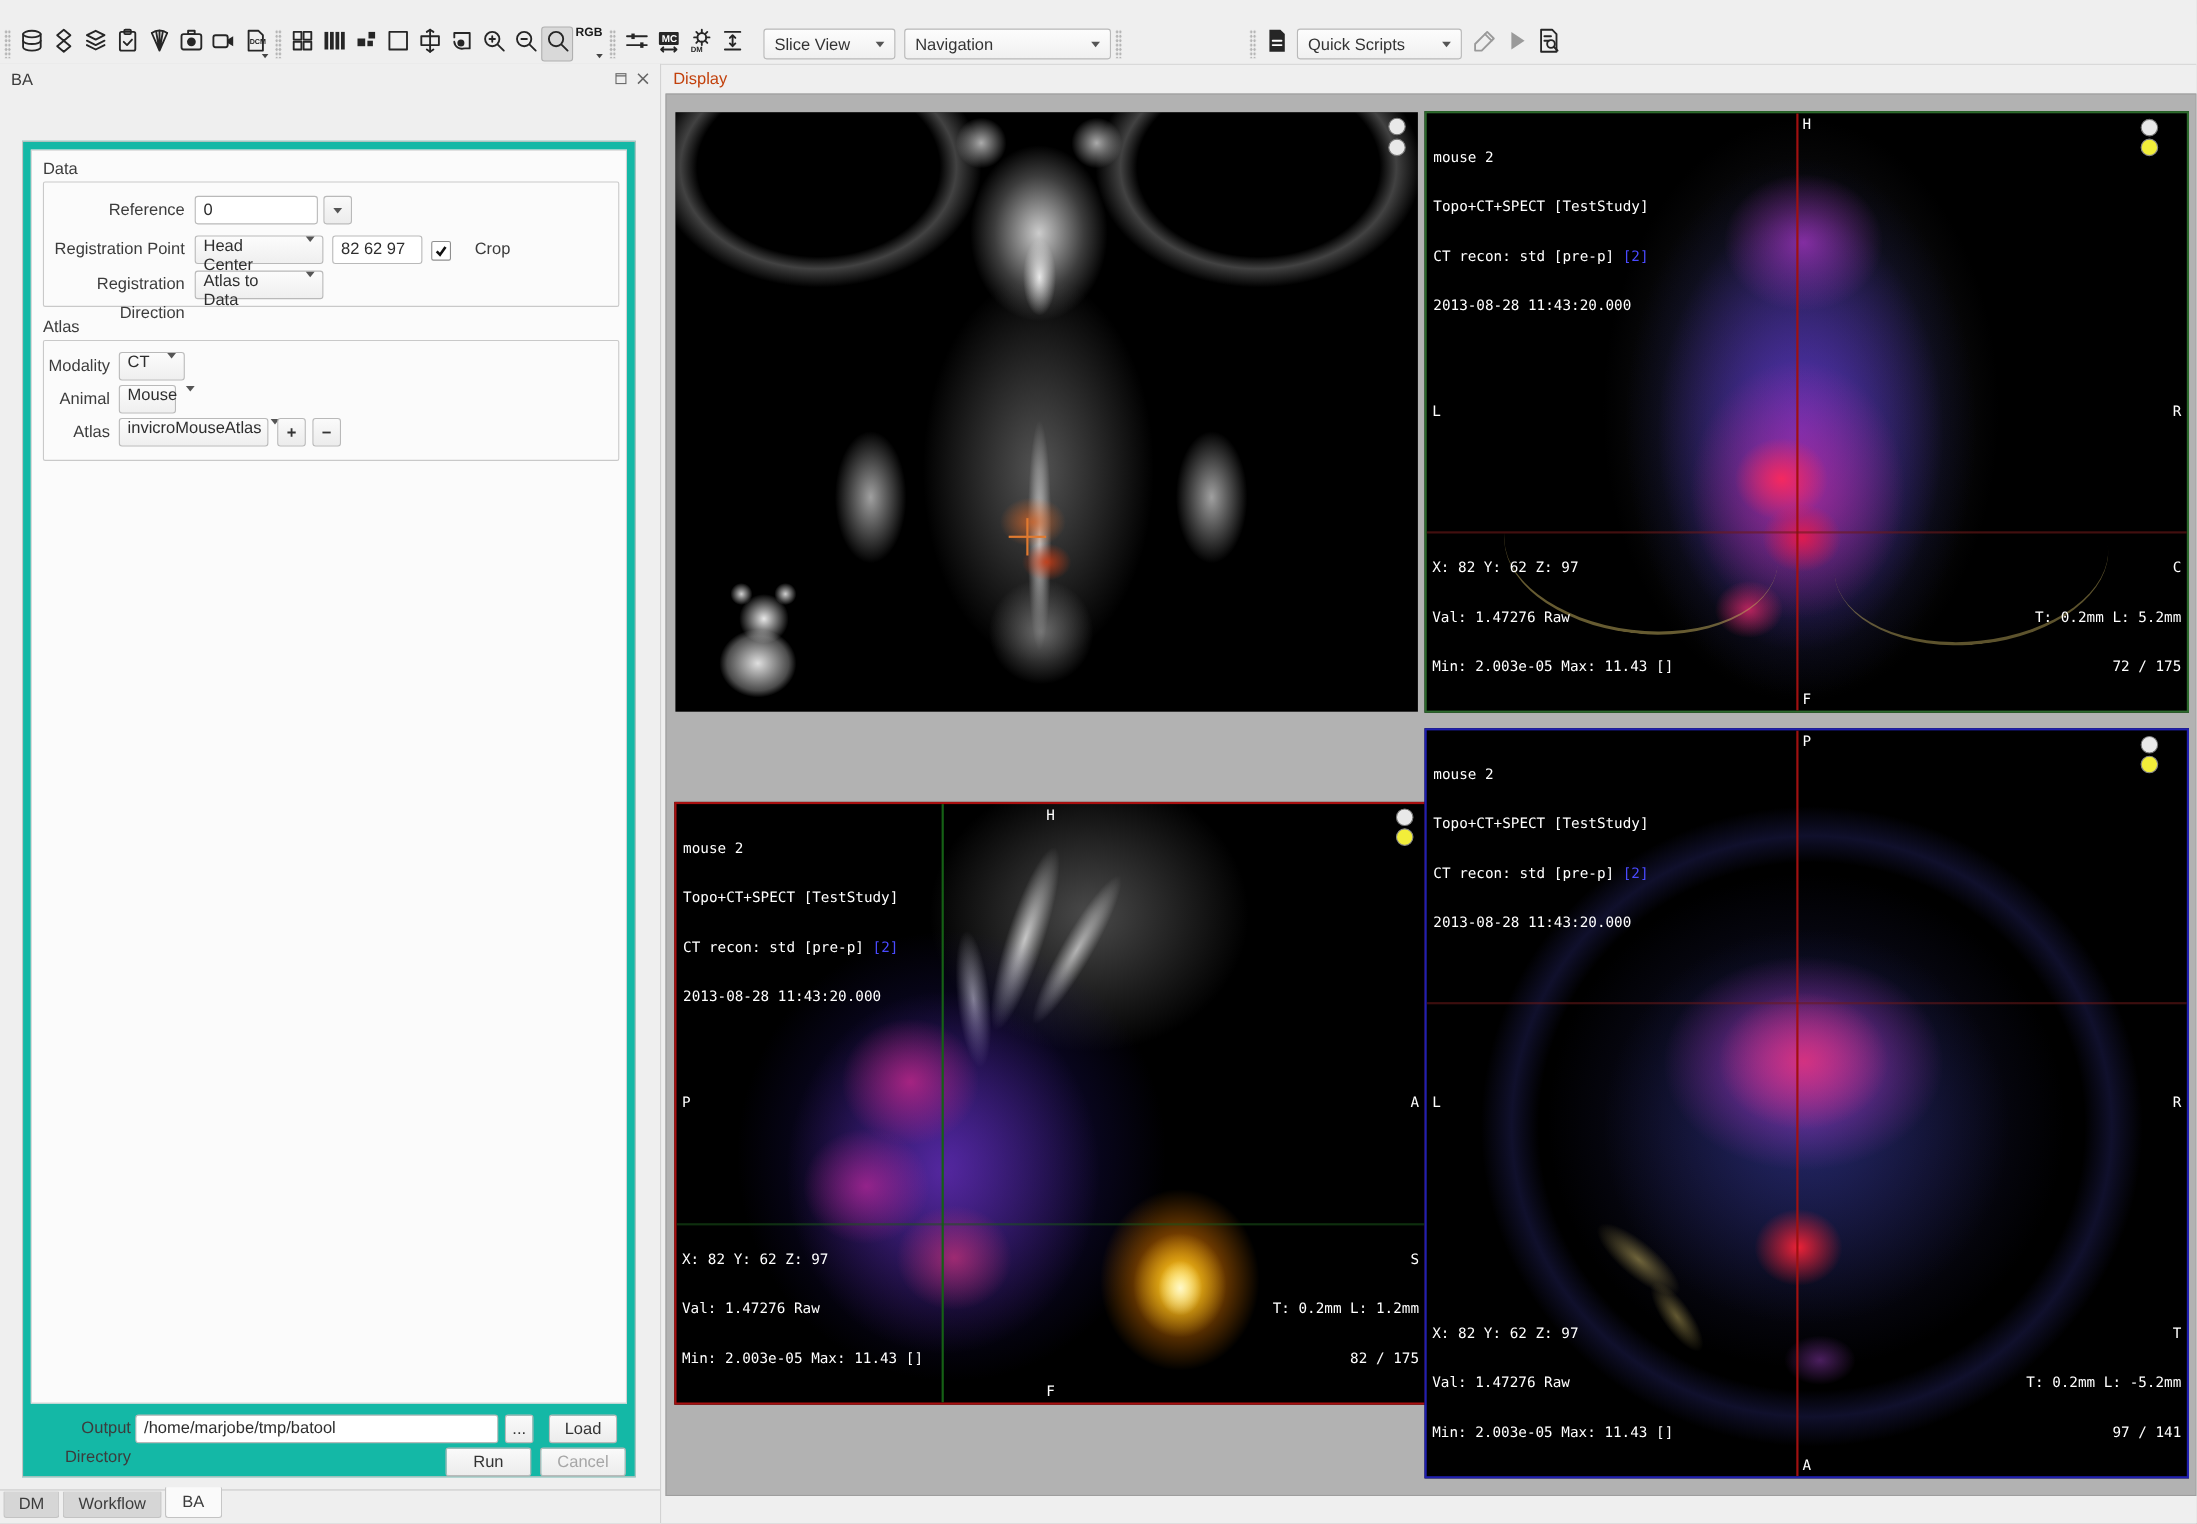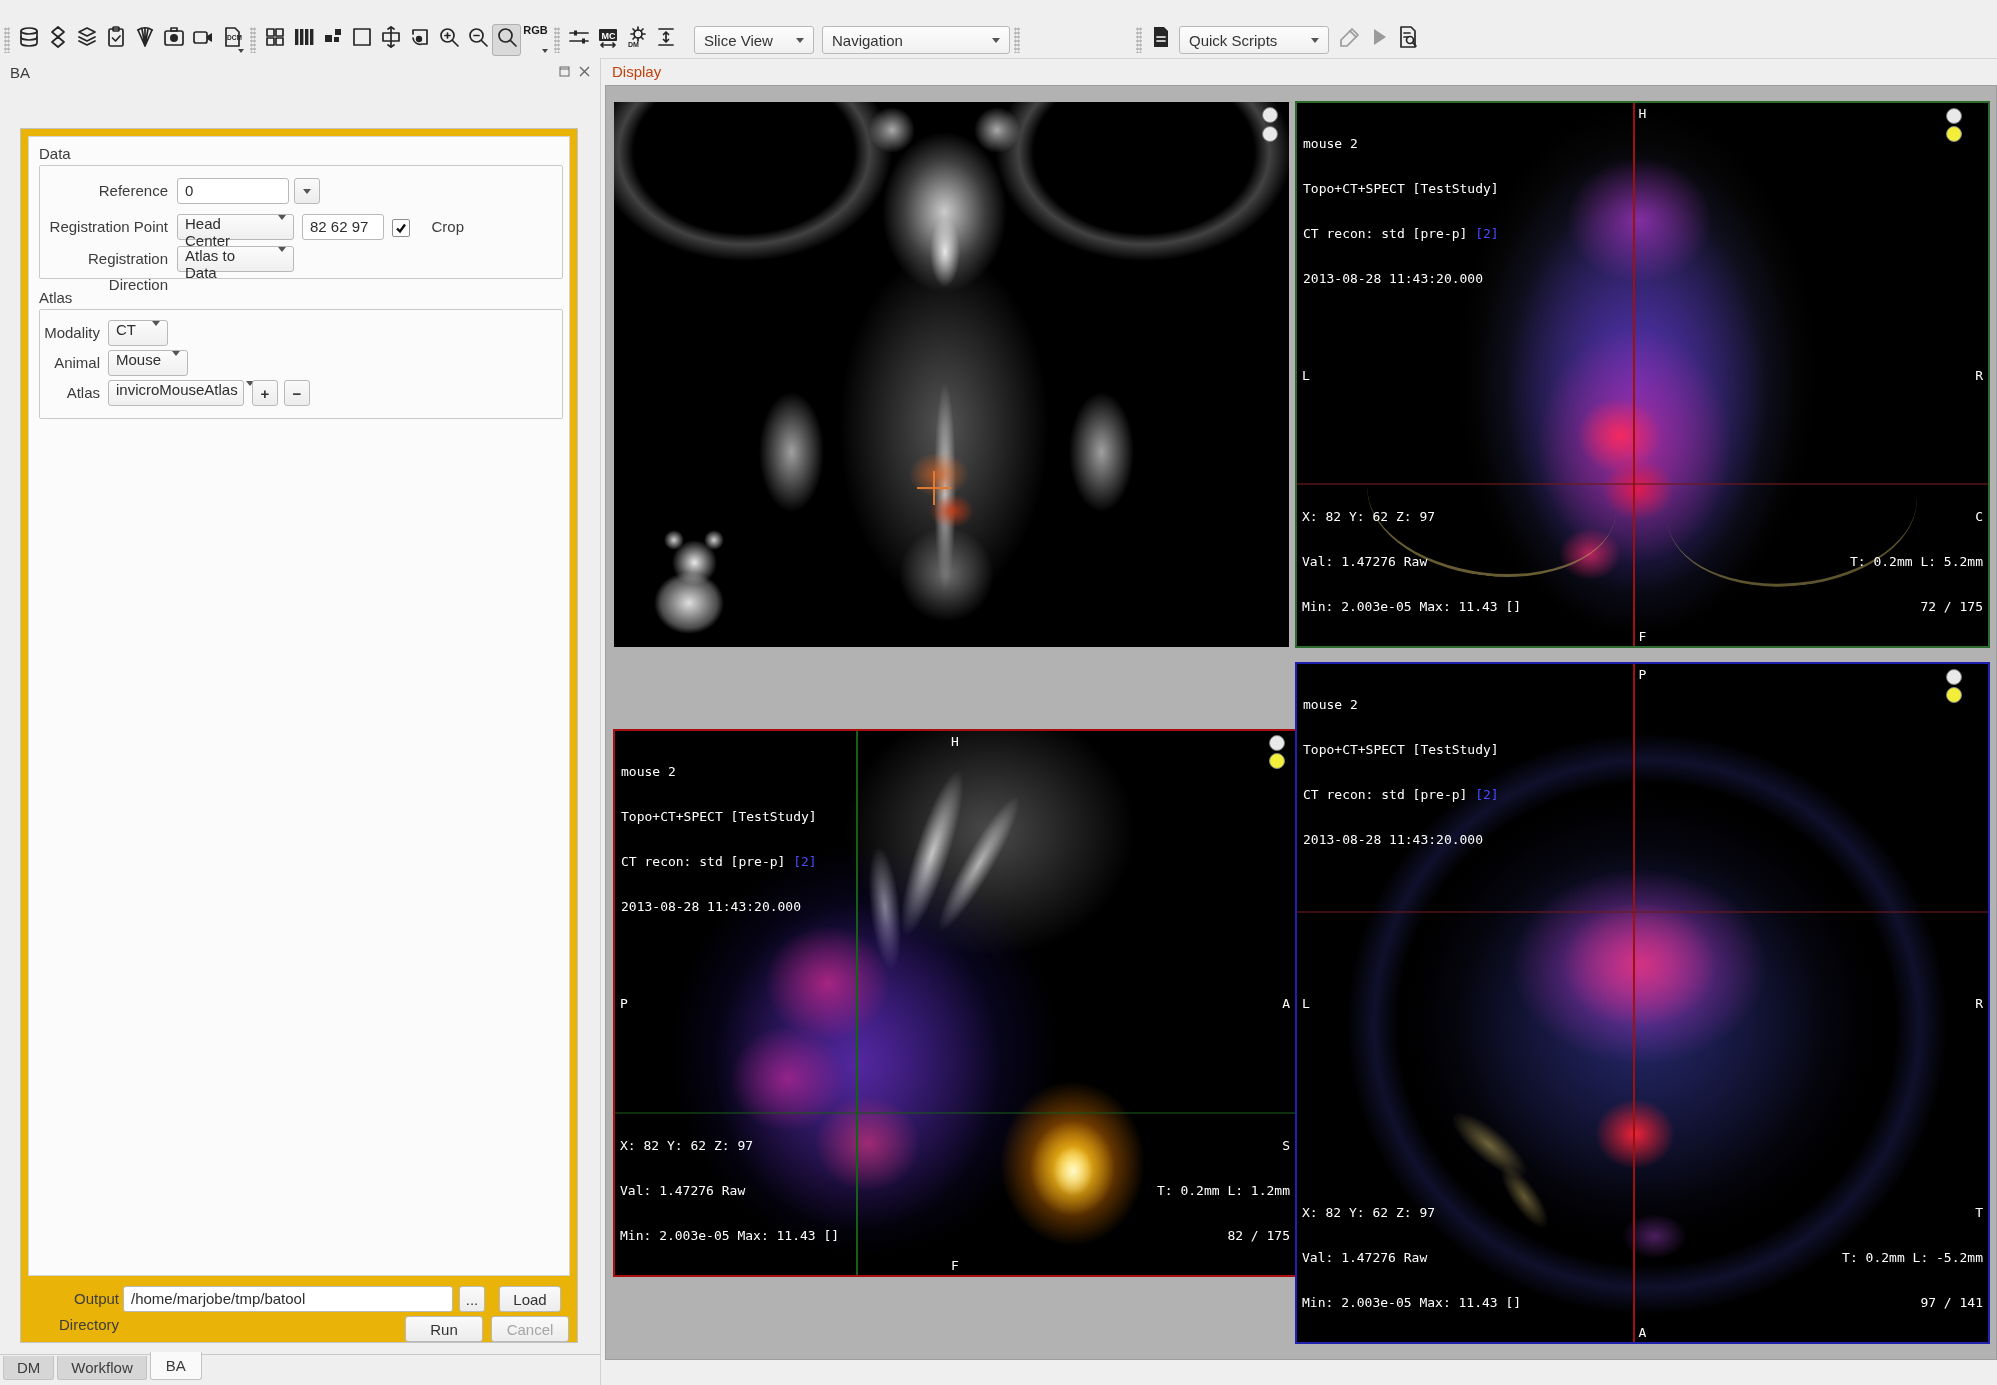--- a/index.html
+++ b/index.html
@@ -22,21 +22,21 @@
   .combo{height:28px;background:linear-gradient(#fdfdfd,#f0f0f0);border:1px solid #b9b9b9;border-radius:3px;display:flex;align-items:center;justify-content:space-between;padding:0 9px;color:#333;box-sizing:border-box}
   .combo .arr{width:0;height:0;border-left:4.5px solid transparent;border-right:4.5px solid transparent;border-top:5.5px solid #555;margin-left:12px}
   .tbsp{width:14px}
   
   .dock{position:absolute;left:0;top:58px;width:600px;bottom:0;background:#efefef;border-right:1px solid #d2d2d2}
   .dock-title{position:absolute;left:10px;top:6px;color:#3c3c3c}
   .dock-ctl{position:absolute;top:6px;width:15px;height:15px;display:flex;align-items:center;justify-content:center;color:#555;font-size:12px}
   .tabbar{position:absolute;left:20px;top:44px;right:22px;height:26px;display:flex;align-items:flex-end}
   .tab{padding:4px 14px;border:1px solid #c3c3c3;border-bottom:none;background:#dedede;color:#3c3c3c;margin-right:2px;border-radius:3px 3px 0 0;font-size:15px}
   .tab.activeTab{background:#f6f6f6;padding:6px 16px;position:relative;top:1px}
-  .tabpage{position:absolute;left:20px;top:70px;width:558px;height:1215px;background:#eab308;border:1px solid #c3c3c3;box-sizing:border-box}
+  .tabpage{position:absolute;left:20px;top:70px;width:558px;height:1215px;background:#14b8a6;border:1px solid #c3c3c3;box-sizing:border-box}
   .innerbox{position:absolute;left:7px;top:7px;width:542px;height:1140px;background:#fbfbfb;border:1px solid #d4d4d4;box-sizing:border-box}
   .grouplabel{position:absolute;color:#3c3c3c}
   .groupframe{position:absolute;border:1px solid #c9c9c9;border-radius:2px}
   .flabel{position:absolute;height:26px;line-height:26px;text-align:right;color:#3c3c3c}
   .tfield{position:absolute;height:26px;line-height:24px;background:#fff;border:1px solid #b9b9b9;border-radius:3px;padding:0 7px;box-sizing:border-box;color:#2e2e2e}
   .pcombo{position:absolute;height:26px;box-sizing:border-box;background:linear-gradient(#fcfcfc,#efefef);border:1px solid #b9b9b9;border-radius:3px;display:flex;justify-content:space-between;padding:0 7px;color:#2e2e2e}
   .pcombo .arr{width:0;height:0;border-left:4.5px solid transparent;border-right:4.5px solid transparent;border-top:5.5px solid #555;margin-left:8px}
   .pbtn{position:absolute;height:26px;box-sizing:border-box;background:linear-gradient(#fafafa,#ececec);border:1px solid #b9b9b9;border-radius:3px;display:flex;align-items:center;justify-content:center;color:#333}
   .pbtn.disabled{color:#a6a6a6}
   .cb{position:absolute;width:16px;height:16px;background:#fff;border:1px solid #8f8f8f;border-radius:2px;display:flex;align-items:center;justify-content:center}
@@ -324,21 +324,21 @@
 
         <span class="grouplabel" style="left:10px;top:152px">Atlas</span>
         <div class="groupframe" style="left:10px;top:172px;width:522px;height:108px">
           <span class="flabel" style="left:0;top:10px;width:60px">Modality</span>
           <span class="pcombo" style="left:68px;top:10px;width:60px">
               <span>CT</span>
               <span class="arr"></span>
             </span>
 
           <span class="flabel" style="left:0;top:40px;width:60px">Animal</span>
-          <span class="pcombo" style="left:68px;top:40px;width:80px">
+          <span class="pcombo" style="left:68px;top:40px;width:52px">
               <span>Mouse</span>
               <span class="arr"></span>
             </span>
 
           <span class="flabel" style="left:0;top:70px;width:60px">Atlas</span>
           <span class="pcombo" style="left:68px;top:70px;width:136px">
               <span>invicroMouseAtlas</span>
               <span class="arr"></span>
             </span>
           <span class="pbtn" style="left:212px;top:70px;width:26px;font-weight:bold">+</span>

